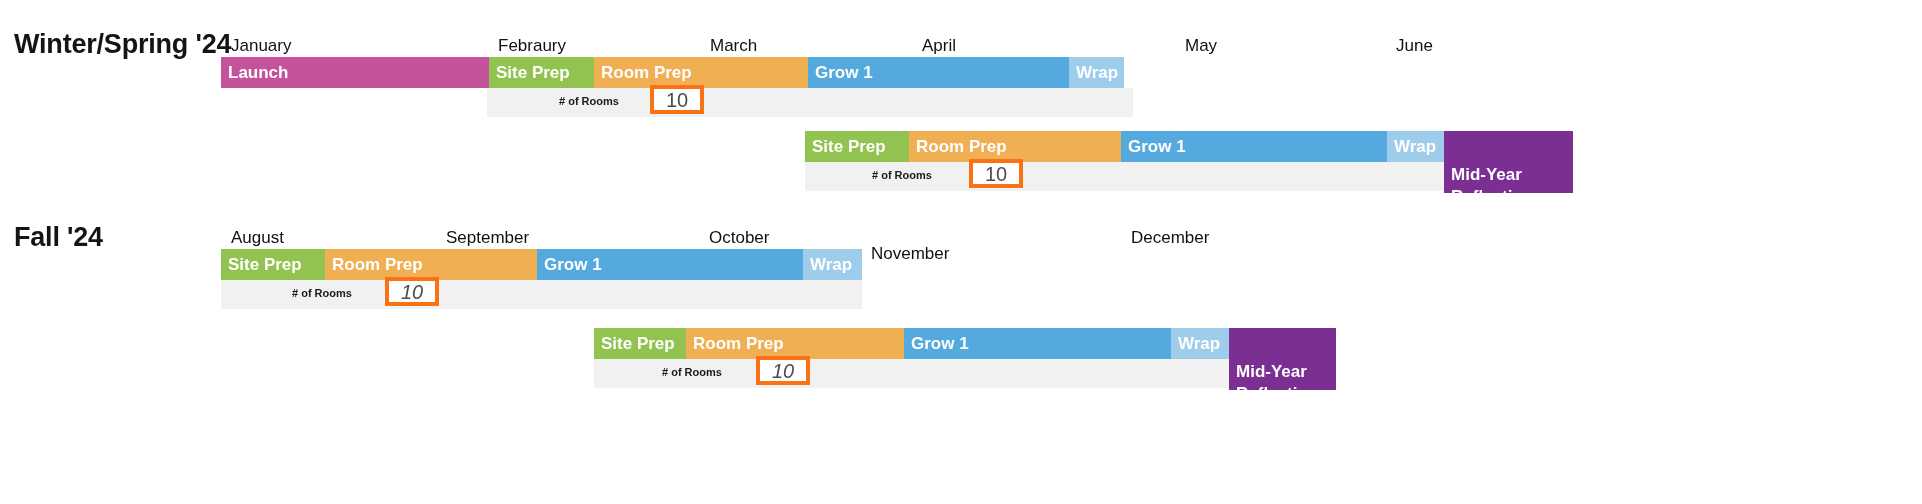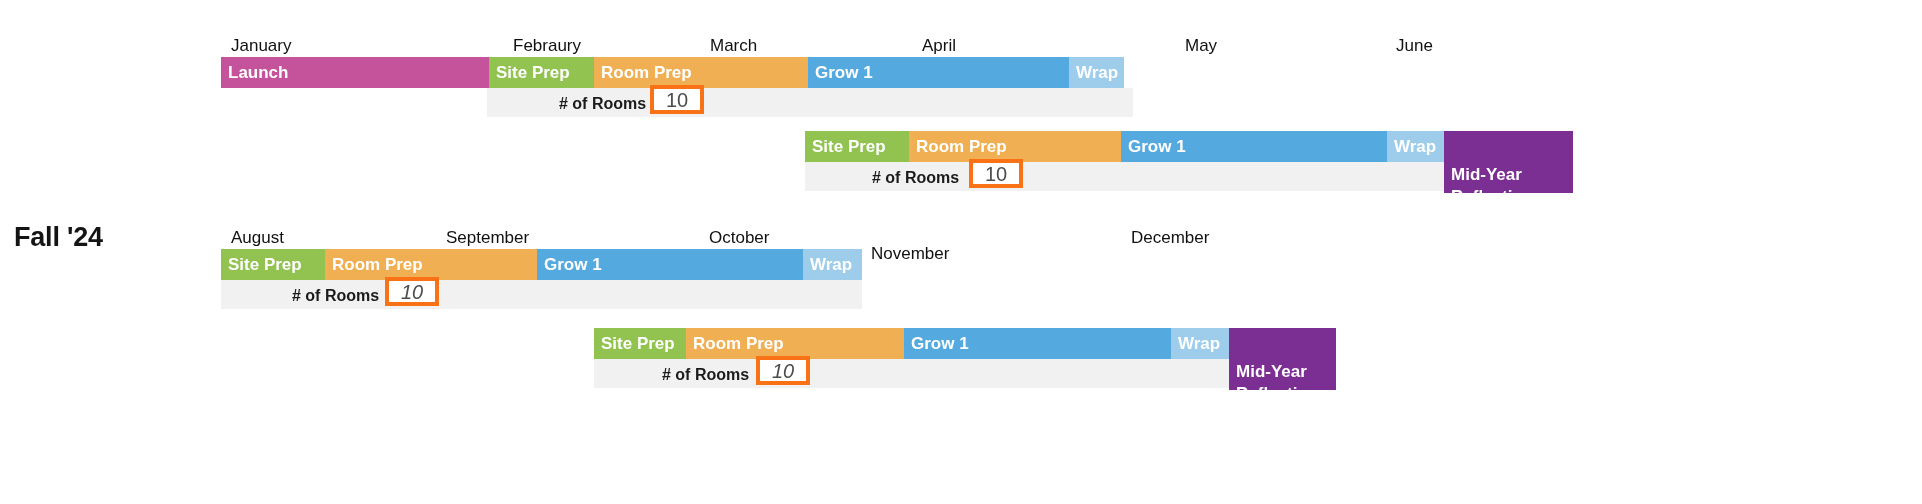--- a/index.html
+++ b/index.html
@@ -85,21 +85,21 @@
     position: absolute;
     height: 29px;
     background: #f1f1f1;
     display: flex;
     align-items: center;
     box-sizing: border-box;
   }
   .rooms-label {
     position: absolute;
     font-weight: bold;
-    font-size: 16px;
+    font-size: 11px;
     color: #1b1b1b;
     white-space: nowrap;
     line-height: 1;
   }
   .rooms-input {
     position: absolute;
     background: #ffffff;
     border: 4px solid #f97316;
     box-sizing: border-box;
     display: flex;
@@ -114,23 +114,24 @@
   }
   .rooms-value.upright {
     font-style: normal;
   }
 </style>
 </head>
 <body>
 
 <div id="timeline-root">
 
+  <div class="section-title" style="left:14px; top:31px;">Winter/Spring '24</div>
 
   <div class="month-label" style="left:231px; top:37px;">January</div>
-  <div class="month-label" style="left:513px; top:37px;">Febraury</div>
+  <div class="month-label" style="left:498px; top:37px;">Febraury</div>
   <div class="month-label" style="left:710px; top:37px;">March</div>
   <div class="month-label" style="left:922px; top:37px;">April</div>
   <div class="month-label" style="left:1185px; top:37px;">May</div>
   <div class="month-label" style="left:1396px; top:37px;">June</div>
 
   <div class="bar-track" style="left:221px; top:57px; width:903px;">
     <div class="seg" style="left:0px;   width:268px; background:#c4539c;">
       <span class="seg-label">Launch</span>
     </div>
     <div class="seg" style="left:268px; width:105px; background:#92c350;">

